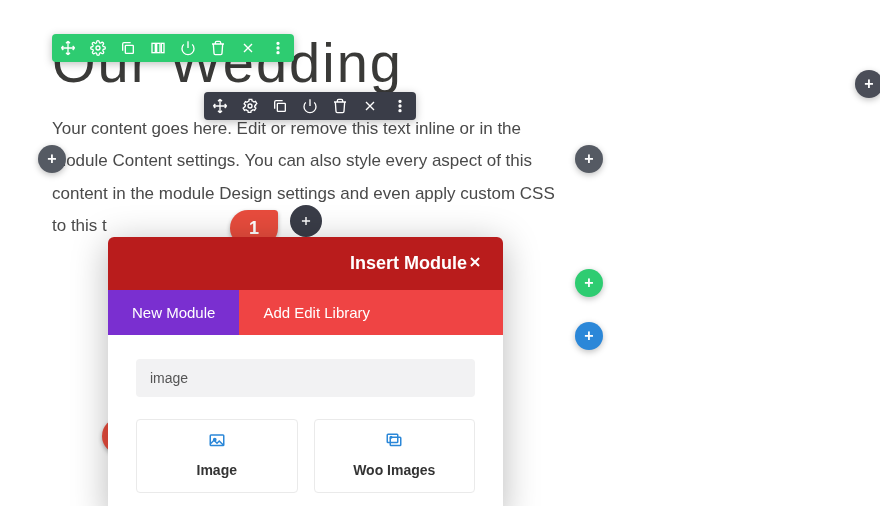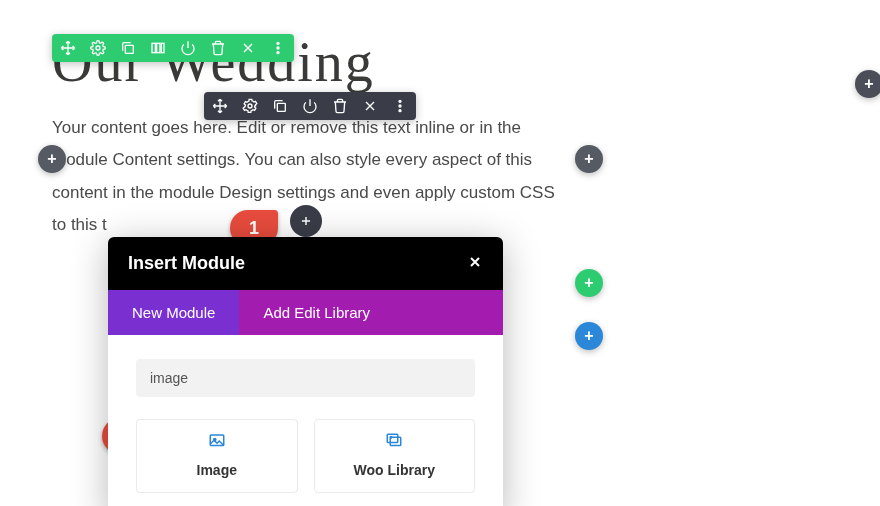--- a/index.html
+++ b/index.html
@@ -1,35 +1,35 @@
 <!DOCTYPE html>
 <html><head>
 <meta charset="utf-8">
 <style>
   * { box-sizing: border-box; margin: 0; padding: 0; }
   body { font-family: -apple-system, BlinkMacSystemFont, "Segoe UI", sans-serif; width: 880px; height: 506px; background: #fff; position: relative; overflow: hidden; }
   .content-area { padding: 30px 52px; max-width: 620px; }
-  .heading { font-size: 56px; font-weight: 300; color: #3a3a38; letter-spacing: 2px; font-family: Liberation Serif, serif; }
+  .heading { font-size: 56px; font-weight: 300; color: #3a3a38; letter-spacing: 2px; font-family: Liberation Sans, sans-serif; }
   .body-text { font-size: 17px; color: #4a4a4a; line-height: 1.9; margin-top: 18px; }
   .toolbar { position: absolute; display: flex; align-items: center; border-radius: 4px; padding: 6px 8px; gap: 14px; box-shadow: 0 2px 8px rgba(0,0,0,0.25); }
   .toolbar-green { left: 52px; top: 34px; background: #2ecc71; }
   .toolbar-dark { left: 204px; top: 92px; background: #3a3d48; }
   .tb-icon { width: 16px; height: 16px; color: #fff; display: flex; align-items: center; justify-content: center; cursor: pointer; }
   .tb-icon svg { width: 16px; height: 16px; stroke: #fff; fill: none; stroke-width: 2; }
   .circle-btn { position: absolute; width: 28px; height: 28px; border-radius: 50%; display: flex; align-items: center; justify-content: center; color: #fff; box-shadow: 0 2px 6px rgba(0,0,0,0.25); cursor: pointer; font-size: 16px; font-weight: 600; }
   .circle-gray { background: #555a63; }
   .circle-teal { background: #2ecc71; }
   .circle-blue { background: #2b87d8; }
   .circle-dark { background: #4b4e58; }
   .modal { position: absolute; left: 108px; top: 237px; width: 395px; background: #fff; border-radius: 6px 6px 0 0; box-shadow: 0 6px 36px rgba(0,0,0,0.28); overflow: hidden; }
-  .modal-header { background: #000000; color: #fff; display: flex; align-items: center; justify-content: space-between; padding: 16px 20px; }
+  .modal-header { background: #b91c1c; color: #fff; display: flex; align-items: center; justify-content: flex-end; padding: 16px 20px; }
   .modal-title { font-size: 18px; font-weight: 600; }
   .modal-close { cursor: pointer; }
   .modal-close svg { width: 16px; height: 16px; stroke: #fff; stroke-width: 3; fill: none; }
-  .modal-tabs { display: flex; background: #a21caf; }
+  .modal-tabs { display: flex; background: #ef4444; }
   .tab { padding: 14px 24px; color: #fff; font-size: 15px; cursor: pointer; }
   .tab.active { background: #7a2fd0; }
   .modal-body { padding: 24px 28px; background: #fff; }
   .search-input { width: 100%; border: none; background: #f2f2f3; border-radius: 4px; padding: 11px 14px; font-size: 14px; color: #555; outline: none; }
   .module-grid { display: flex; gap: 16px; margin-top: 22px; }
   .module-card { flex: 1; border: 1px solid #eaeaea; border-radius: 4px; padding: 12px 8px 14px; text-align: center; cursor: pointer; }
   .module-icon { color: #2b87d8; margin-bottom: 8px; }
   .module-icon svg { width: 20px; height: 18px; fill: none; stroke: #2b87d8; stroke-width: 2; }
   .module-label { font-size: 14px; font-weight: 600; color: #333; }
   .num-badge { position: absolute; width: 48px; height: 36px; background: #e84c3d; border-radius: 20px 4px 20px 20px; display: flex; align-items: center; justify-content: center; color: #fff; font-size: 18px; font-weight: 700; box-shadow: 0 2px 4px rgba(0,0,0,0.3); }
@@ -178,17 +178,17 @@
         <div class="module-label">Image</div>
       </div>
       <div class="module-card">
         <div class="module-icon">
           <svg viewBox="0 0 24 24">
               <rect x="3" y="3" width="14" height="11" rx="1"></rect>
               <rect x="7" y="7" width="14" height="11" rx="1"></rect>
               <circle cx="8" cy="7" r="1" fill="#2b87d8"></circle>
             </svg>
         </div>
-        <div class="module-label">Woo Library</div>
+        <div class="module-label">Woo Images</div>
       </div>
     </div>
   </div>
 </div>
 
 </body></html>

